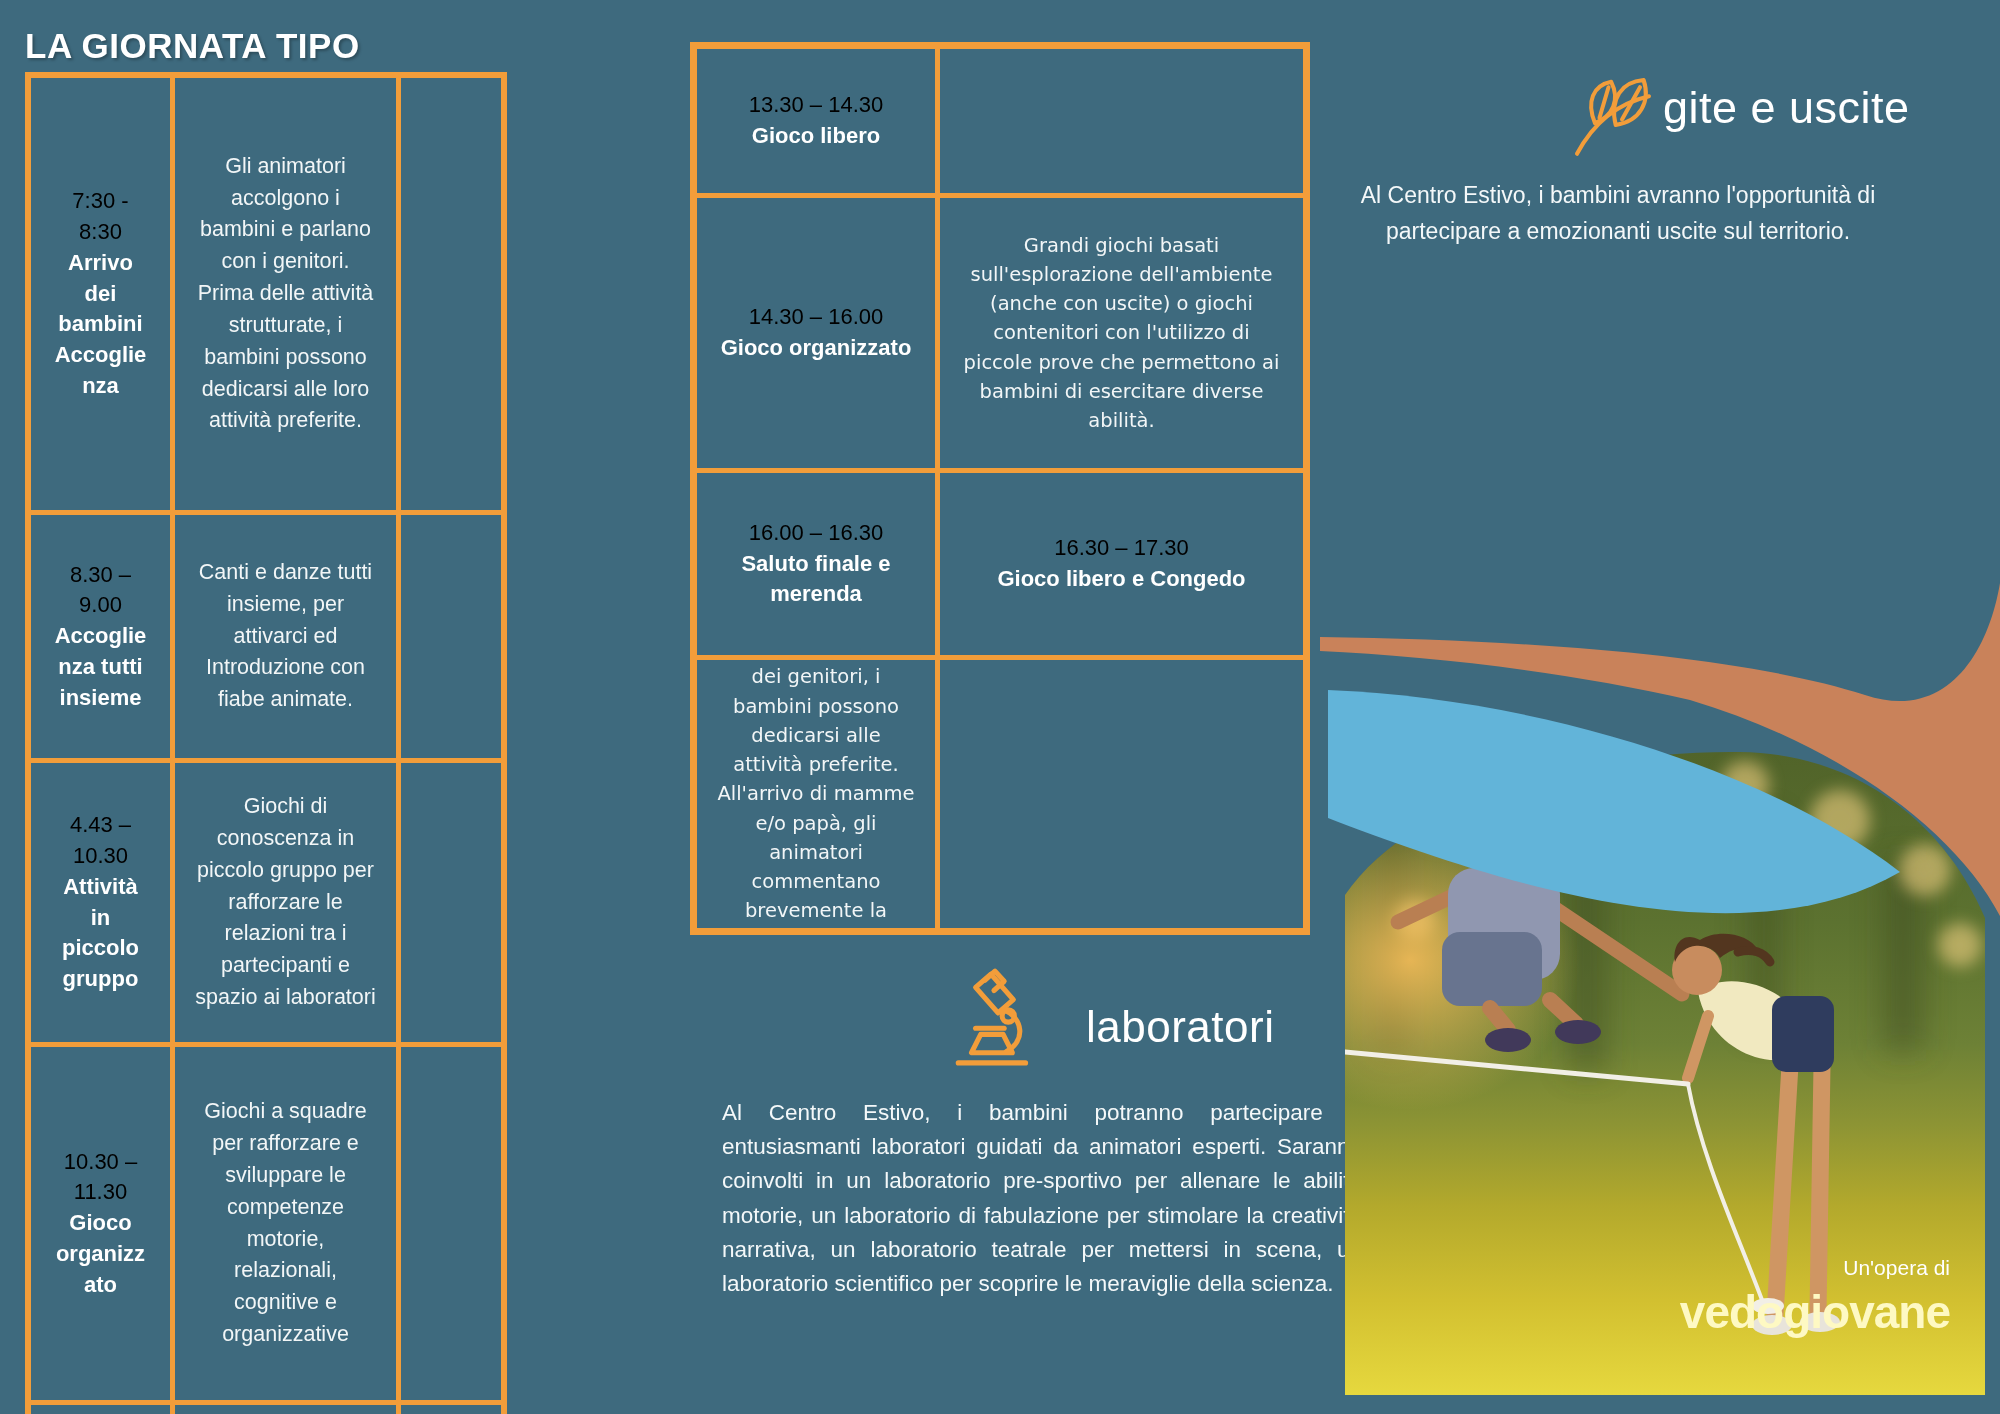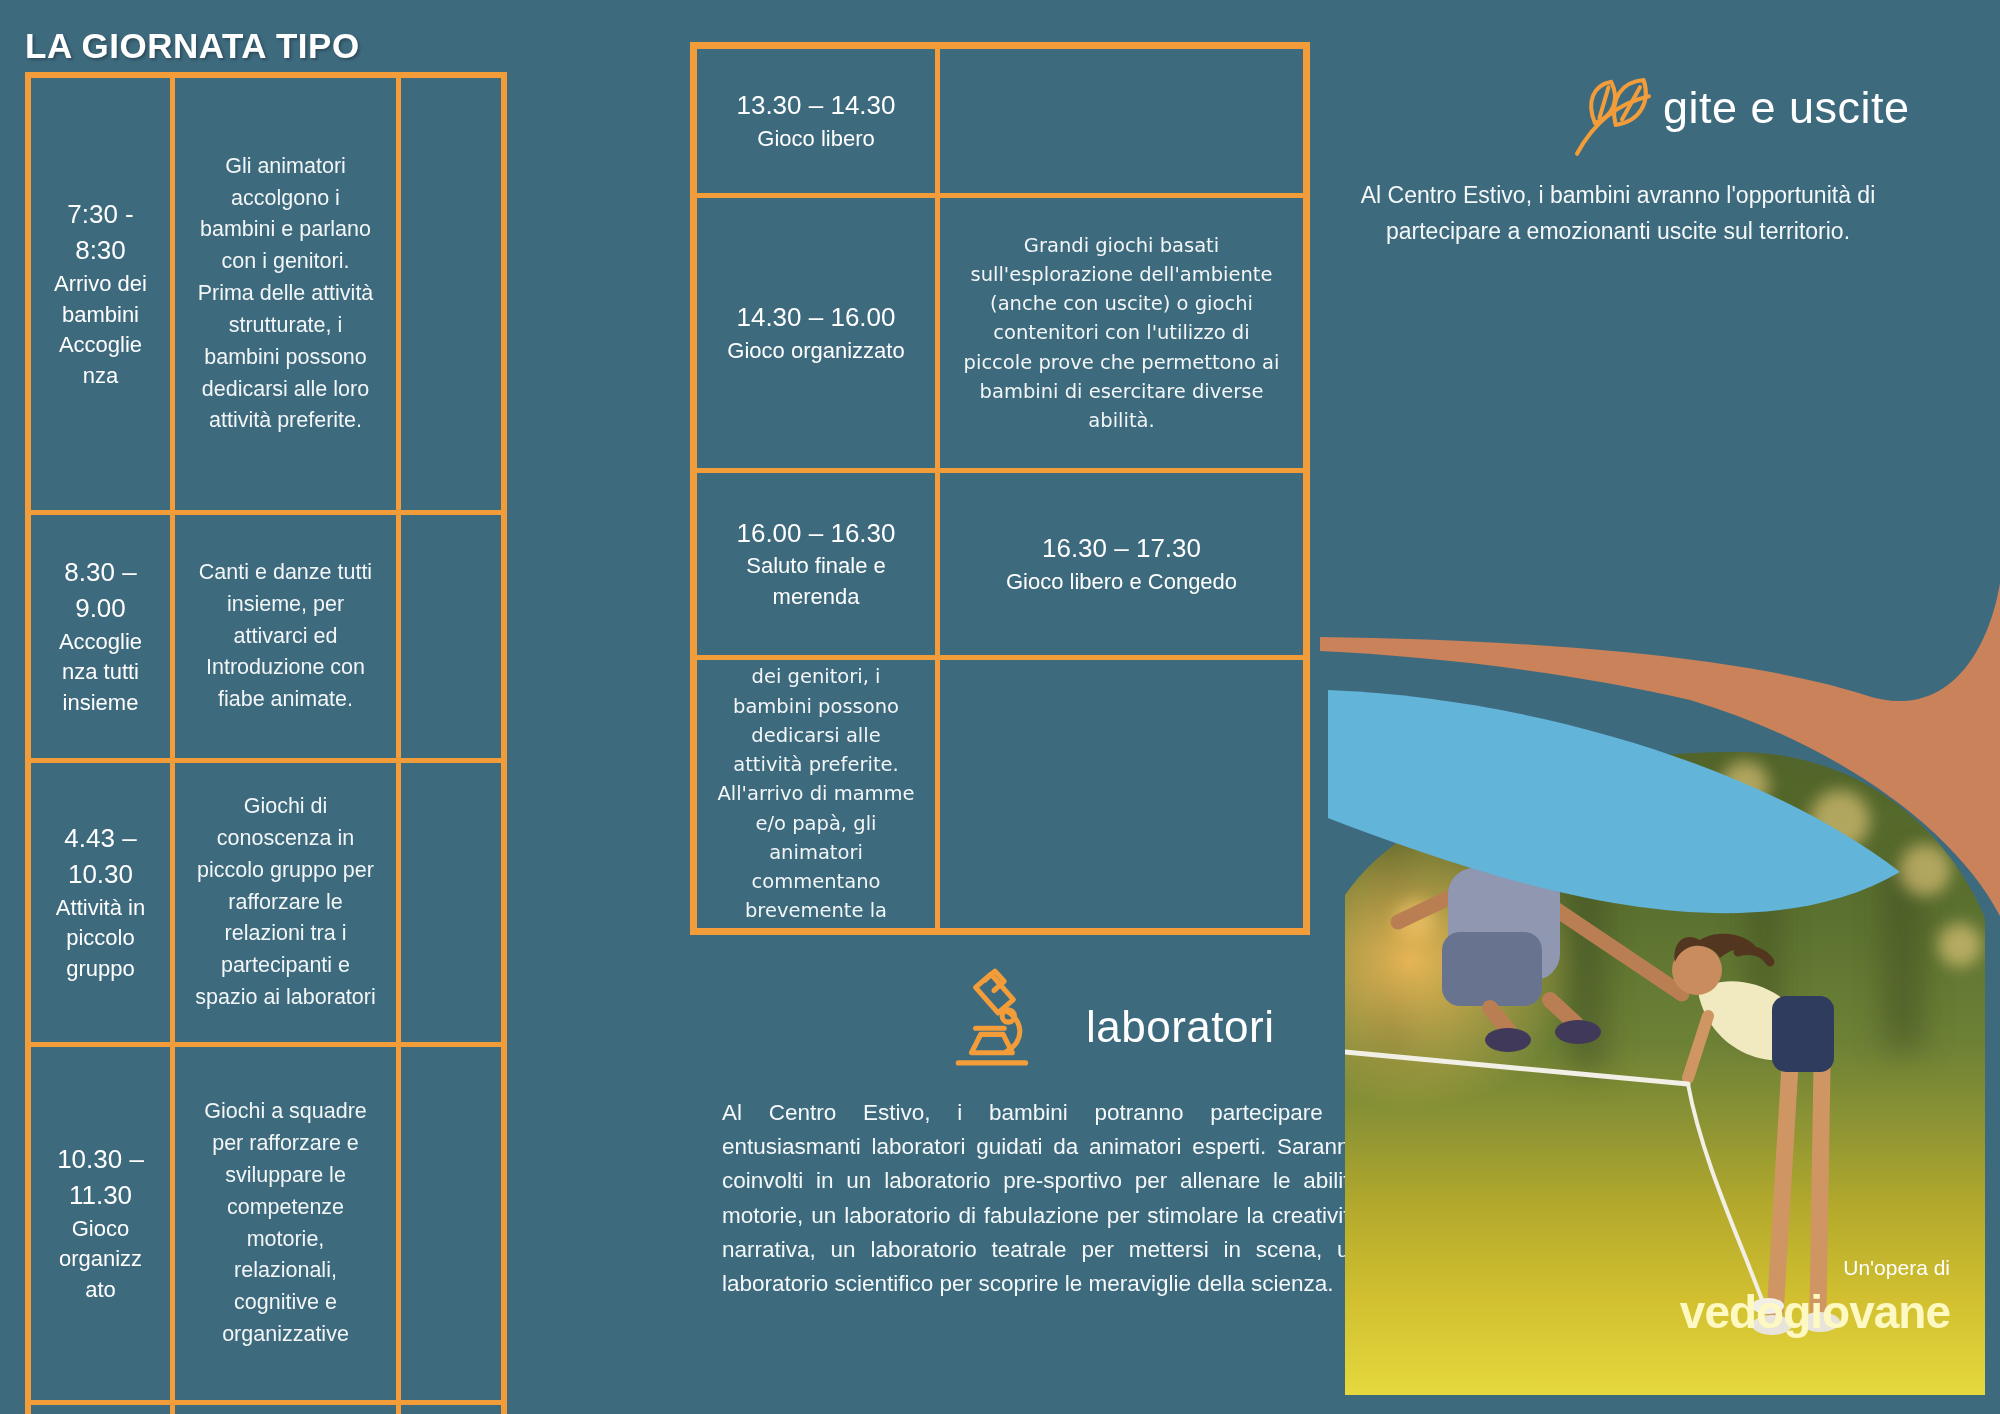--- a/index.html
+++ b/index.html
@@ -35,22 +35,22 @@
   .cell{
     border-right:5px solid #f29d3a;border-bottom:5px solid #f29d3a;
     display:flex;flex-direction:column;justify-content:center;align-items:center;
     text-align:center;box-sizing:border-box;padding:13px 20px;overflow:hidden;
   }
   .t1 .cell:nth-child(3n){border-right:none;}
   .t1 .cell:nth-child(n+13){border-bottom:none;}
   .t2 .cell:nth-child(2n){border-right:none;}
   .t2 .cell:nth-child(n+7){border-bottom:none;}
   .tcell{padding:6px 22px;}
-  .time{font-size:26px;line-height:1.4;color:#ffffff;overflow-wrap:break-word;width:100%;}
-  .ttl{font-size:22px;line-height:1.4;font-weight:400;color:#fff;overflow-wrap:break-word;width:100%;}
+  .time{font-size:22px;line-height:1.4;color:#000000;overflow-wrap:break-word;width:100%;}
+  .ttl{font-size:22px;line-height:1.4;font-weight:700;color:#fff;overflow-wrap:break-word;width:100%;}
   .desc{font-size:21.5px;line-height:1.48;color:#f2f6f7;overflow-wrap:break-word;width:100%;}
   .t2 .desc{font-size:19.5px;line-height:1.5;font-family:"DejaVu Sans",sans-serif;}
 
   
   .gite-title{left:1663px;top:82px;}
   .gite-body{
     left:1330px;top:178px;width:576px;text-align:center;
     font-size:23px;line-height:1.55;color:#f4f8f9;
   }
   .lab-title{left:1086px;top:1002px;font-size:44px;}

